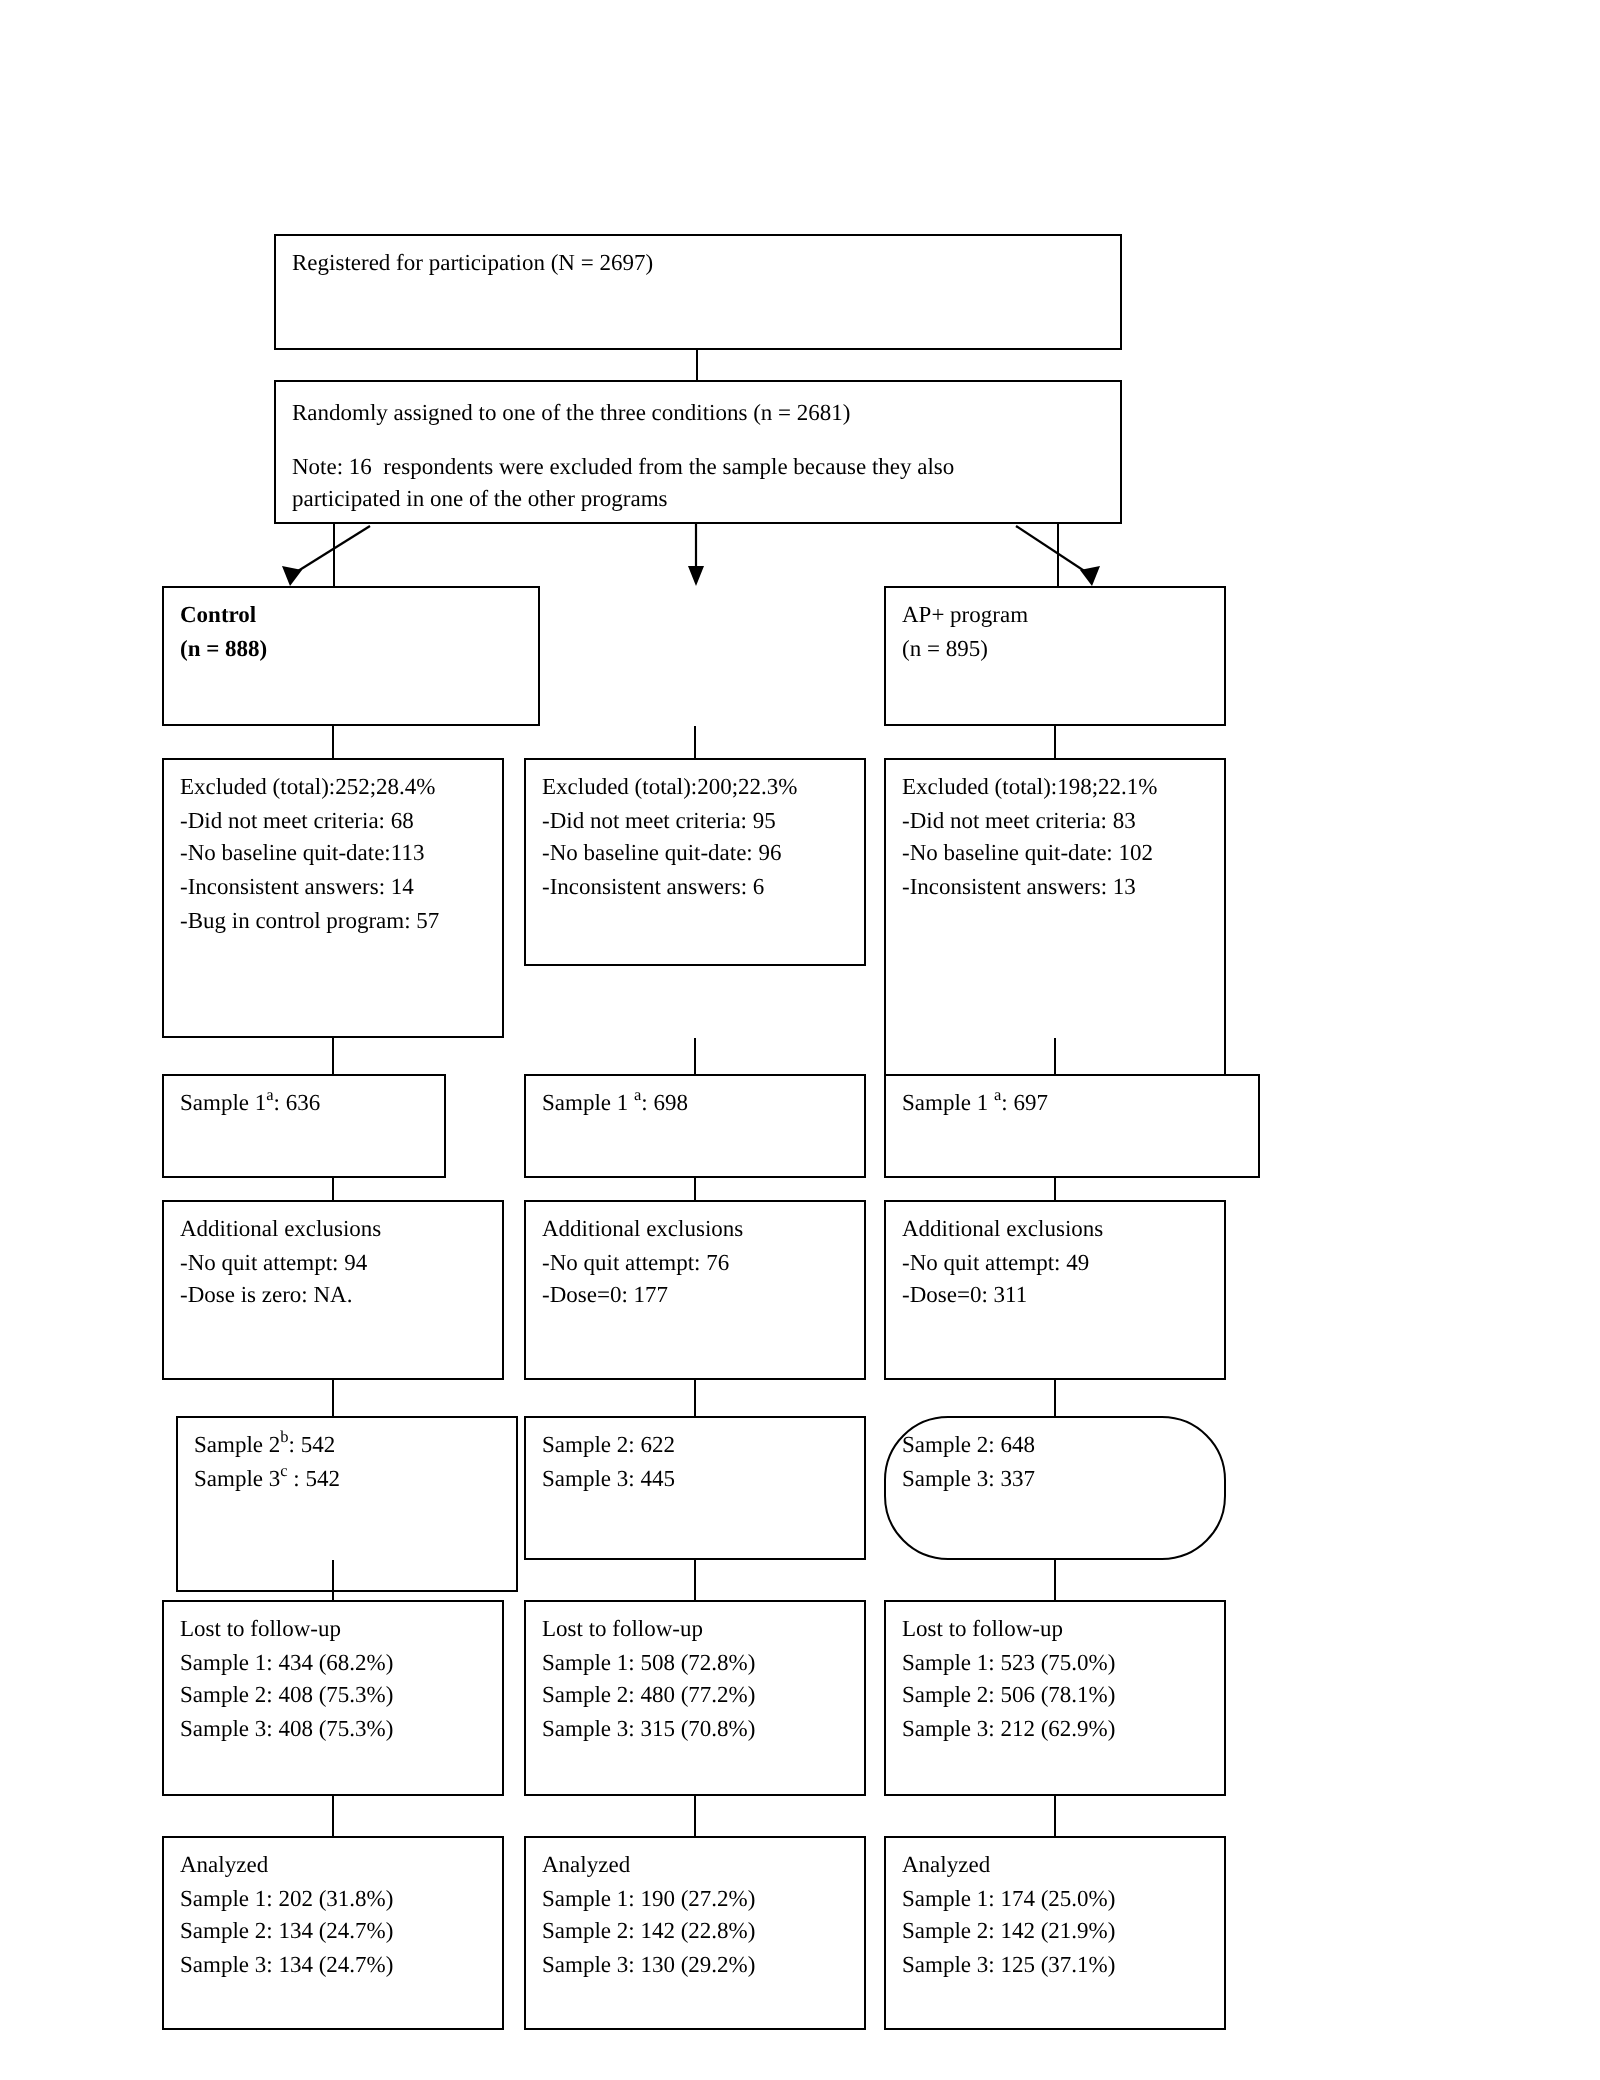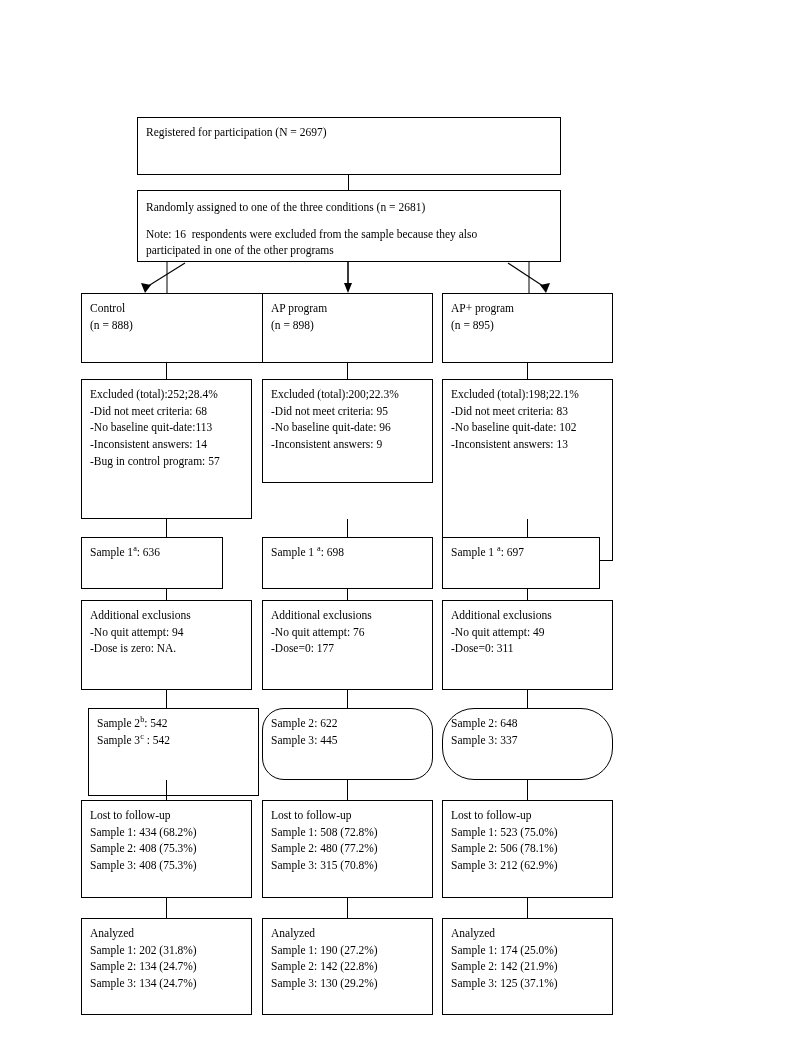--- a/index.html
+++ b/index.html
@@ -85,21 +85,21 @@
   <svg class="diag" style="left:340px; top:262px; width:20px; height:34px;">
     <line x1="8" y1="0" x2="8" y2="24" stroke="#000" stroke-width="1.1"></line>
     <polygon points="8,31 4,21 12,21" fill="#000"></polygon>
   </svg>
 
   <svg class="diag" style="left:500px; top:262px; width:60px; height:34px;">
     <line x1="8" y1="1" x2="46" y2="26" stroke="#000" stroke-width="1.1"></line>
     <polygon points="46,31 40,23 50,21" fill="#000"></polygon>
   </svg>
 
-  <div class="box center" style="left:81px; top:293px; width:189px; height:70px;">
+  <div class="box center" style="left:81px; top:293px; width:189px; height:70px;font-weight:bold;">
     <span class="ln">Control</span>
     <span class="ln">(n = 888)</span>
   </div>
   <div class="line vline" style="left:166px; top:363px; height:16px;"></div>
 
   <div class="box left" style="left:81px; top:379px; width:171px; height:140px;">
     <span class="ln">Excluded (total):252;28.4%</span>
     <span class="ln">-Did not meet criteria: 68</span>
     <span class="ln">-No baseline quit-date:113</span>
     <span class="ln">-Inconsistent answers: 14</span>
@@ -133,47 +133,43 @@
   </div>
   <div class="line vline" style="left:166px; top:898px; height:20px;"></div>
 
   <div class="box center" style="left:81px; top:918px; width:171px; height:97px;">
     <span class="ln">Analyzed</span>
     <span class="ln">Sample 1: 202 (31.8%)</span>
     <span class="ln">Sample 2: 134 (24.7%)</span>
     <span class="ln">Sample 3: 134 (24.7%)</span>
   </div>
 
-  <div class="box center" style="left:262px; top:293px; width:171px; height:70px;">
-    <span class="ln">AP program</span>
-    <span class="ln">(n = 898)</span>
-  </div>
   <div class="line vline" style="left:347px; top:363px; height:16px;"></div>
 
   <div class="box left" style="left:262px; top:379px; width:171px; height:104px;">
     <span class="ln">Excluded (total):200;22.3%</span>
     <span class="ln">-Did not meet criteria: 95</span>
     <span class="ln">-No baseline quit-date: 96</span>
-    <span class="ln">-Inconsistent answers: 9</span>
+    <span class="ln">-Inconsistent answers: 6</span>
   </div>
   <div class="line vline" style="left:347px; top:519px; height:18px;"></div>
 
   <div class="box left" style="left:262px; top:537px; width:171px; height:52px;">
     <span class="ln"><span>Sample 1 </span><sup>a</sup><span>: 698</span></span>
   </div>
   <div class="line vline" style="left:347px; top:589px; height:11px;"></div>
 
   <div class="box left" style="left:262px; top:600px; width:171px; height:90px;">
     <span class="ln">Additional exclusions</span>
     <span class="ln">-No quit attempt: 76</span>
     <span class="ln">-Dose=0: 177</span>
   </div>
   <div class="line vline" style="left:347px; top:690px; height:18px;"></div>
 
-  <div class="box center" style="left:262px; top:708px; width:171px; height:72px;border-radius:22px;">
+  <div class="box center" style="left:262px; top:708px; width:171px; height:72px;">
     <span class="ln"><span>Sample 2</span><sup></sup><span>: 622</span></span>
     <span class="ln"><span>Sample 3</span><sup></sup><span>: 445</span></span>
   </div>
   <div class="line vline" style="left:347px; top:780px; height:20px;"></div>
 
   <div class="box center" style="left:262px; top:800px; width:171px; height:98px;">
     <span class="ln">Lost to follow-up</span>
     <span class="ln">Sample 1: 508 (72.8%)</span>
     <span class="ln">Sample 2: 480 (77.2%)</span>
     <span class="ln">Sample 3: 315 (70.8%)</span>
@@ -194,21 +190,21 @@
   <div class="line vline" style="left:527px; top:363px; height:16px;"></div>
 
   <div class="box left" style="left:442px; top:379px; width:171px; height:182px;">
     <span class="ln">Excluded (total):198;22.1%</span>
     <span class="ln">-Did not meet criteria: 83</span>
     <span class="ln">-No baseline quit-date: 102</span>
     <span class="ln">-Inconsistent answers: 13</span>
   </div>
   <div class="line vline" style="left:527px; top:519px; height:18px;"></div>
 
-  <div class="box left" style="left:442px; top:537px; width:158px; height:52px;">
+  <div class="box left" style="left:442px; top:537px; width:188px; height:52px;">
     <span class="ln"><span>Sample 1 </span><sup>a</sup><span>: 697</span></span>
   </div>
   <div class="line vline" style="left:527px; top:589px; height:11px;"></div>
 
   <div class="box left" style="left:442px; top:600px; width:171px; height:90px;">
     <span class="ln">Additional exclusions</span>
     <span class="ln">-No quit attempt: 49</span>
     <span class="ln">-Dose=0: 311</span>
   </div>
   <div class="line vline" style="left:527px; top:690px; height:18px;"></div>

